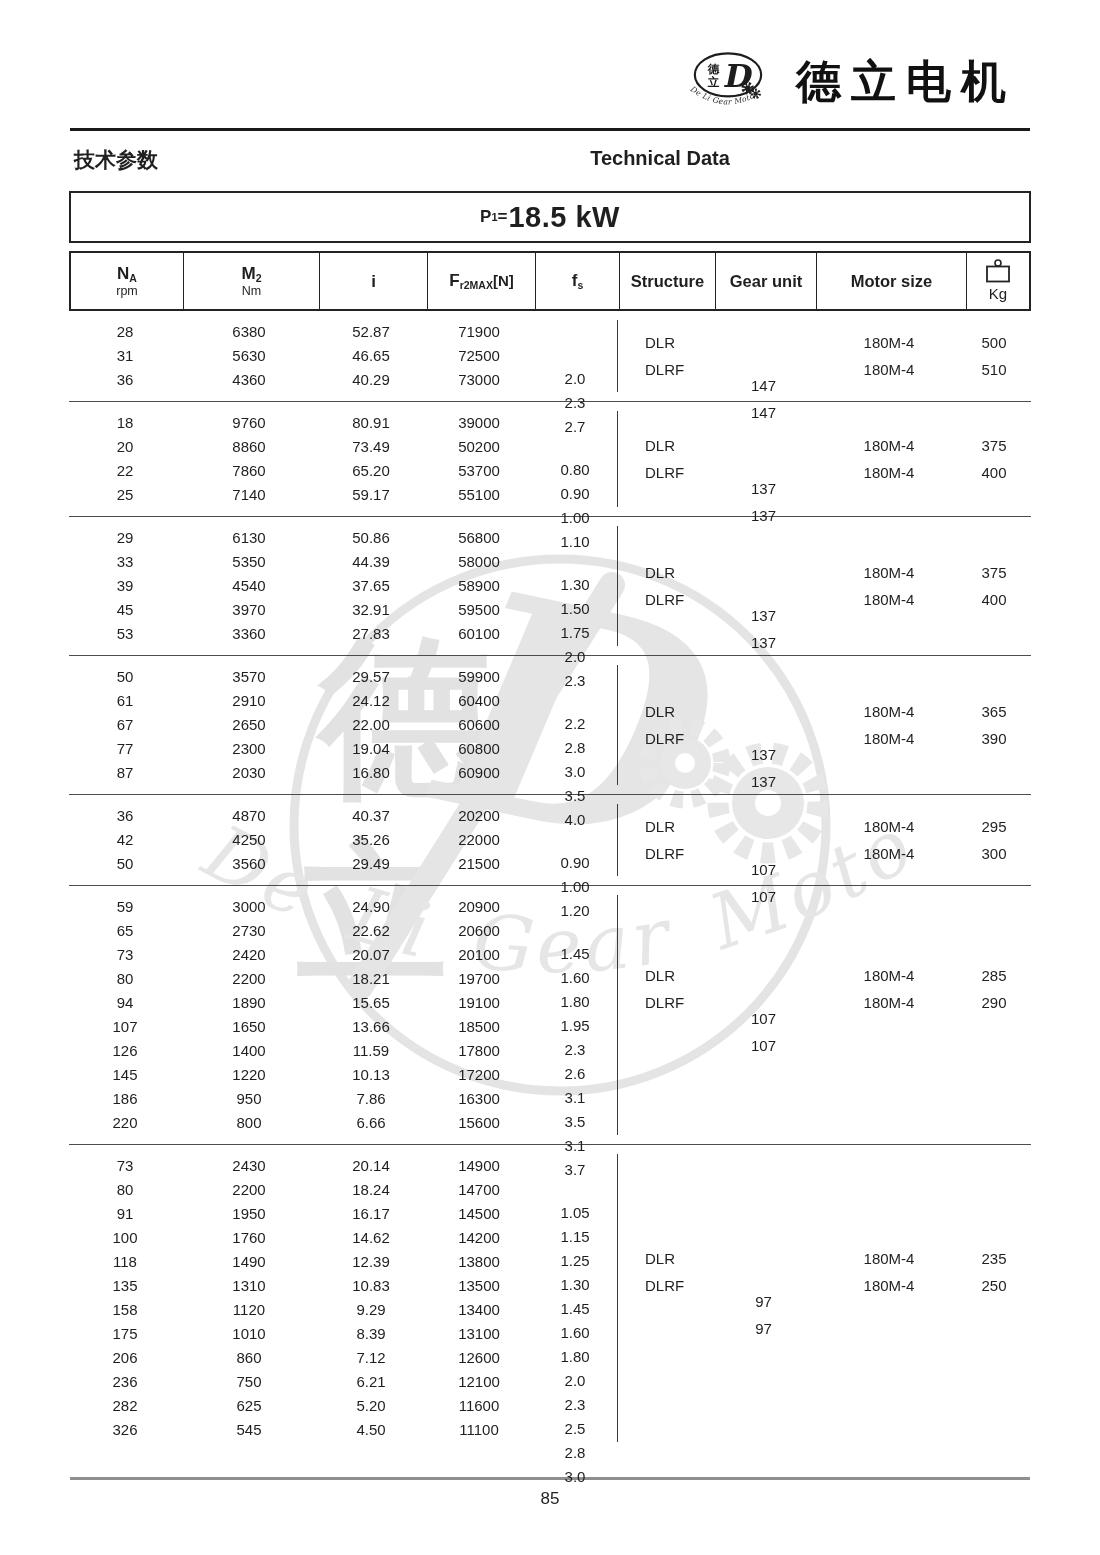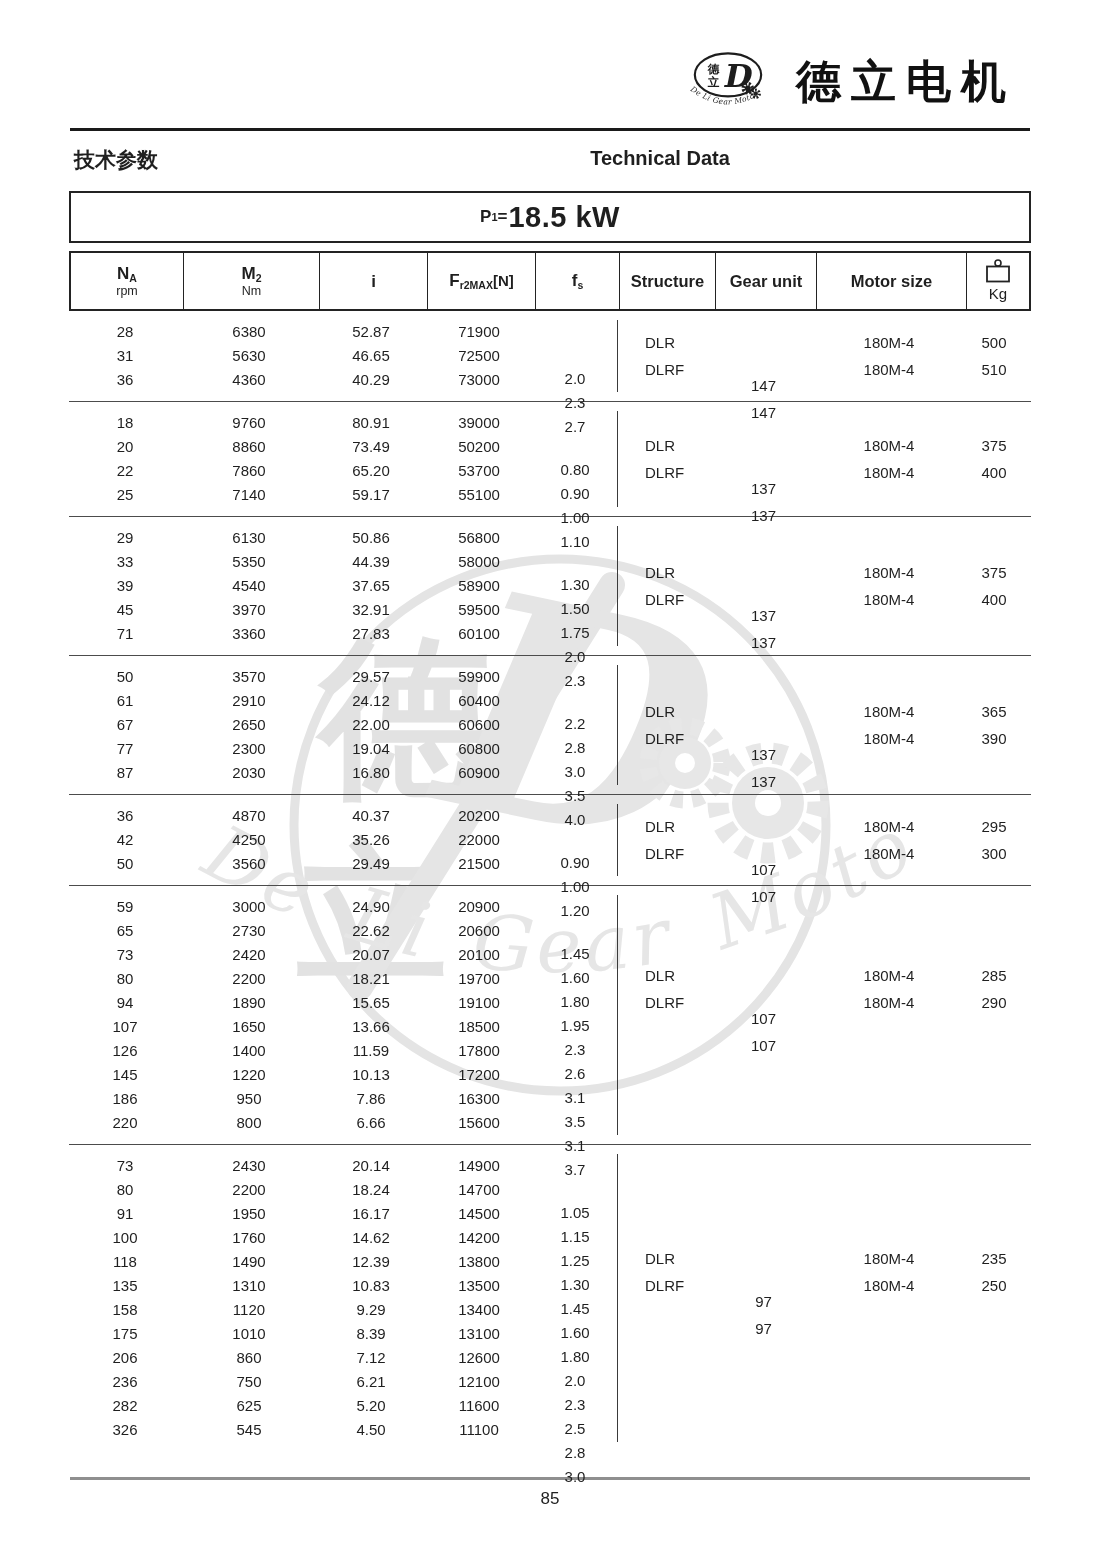--- a/index.html
+++ b/index.html
@@ -275,21 +275,21 @@
               <div class="c-fs">1.75</div>
             </div>
             <div class="d-row">
               <div class="c-na">45</div>
               <div class="c-m2">3970</div>
               <div class="c-i">32.91</div>
               <div class="c-fr">59500</div>
               <div class="c-fs">2.0</div>
             </div>
             <div class="d-row">
-              <div class="c-na">71</div>
+              <div class="c-na">53</div>
               <div class="c-m2">3360</div>
               <div class="c-i">27.83</div>
               <div class="c-fr">60100</div>
               <div class="c-fs">2.3</div>
             </div>
           </div>
           <div class="g-right">
             <div class="v-block">
               <div class="v-line">
                 <div class="v-st">DLR</div>

